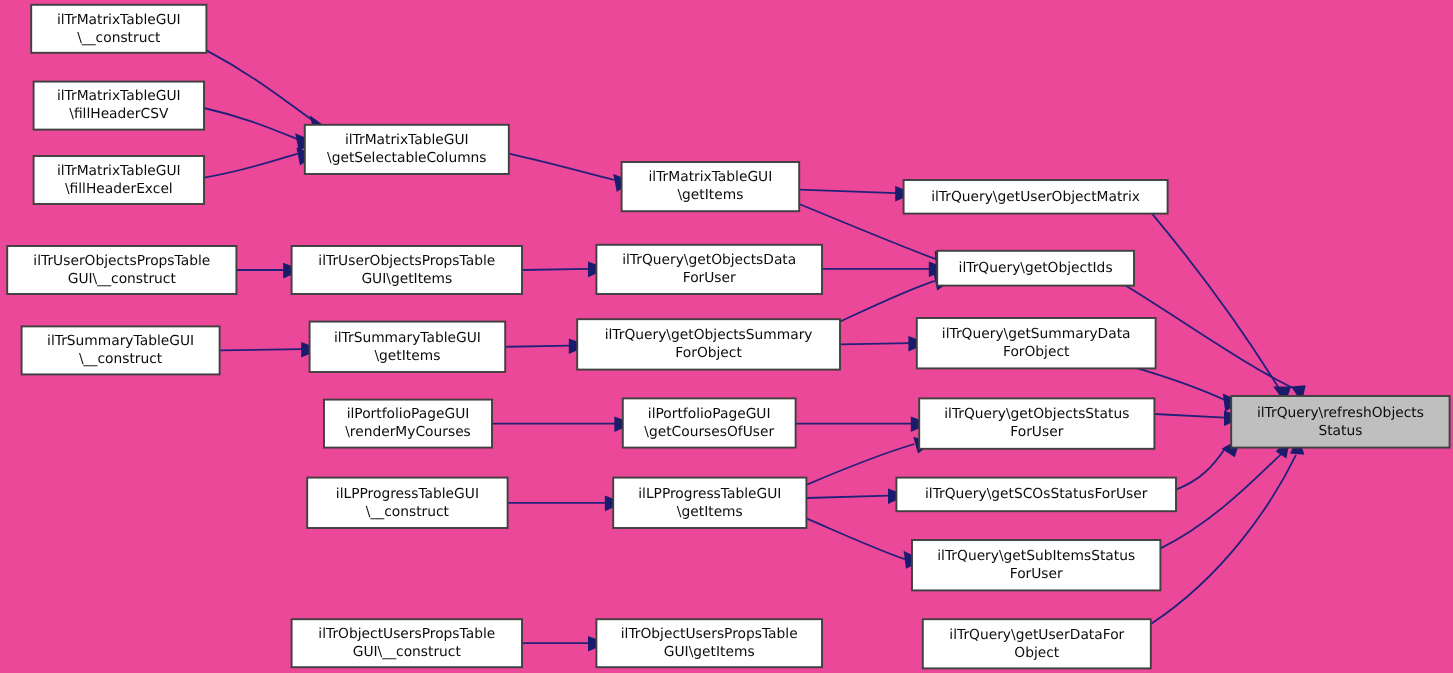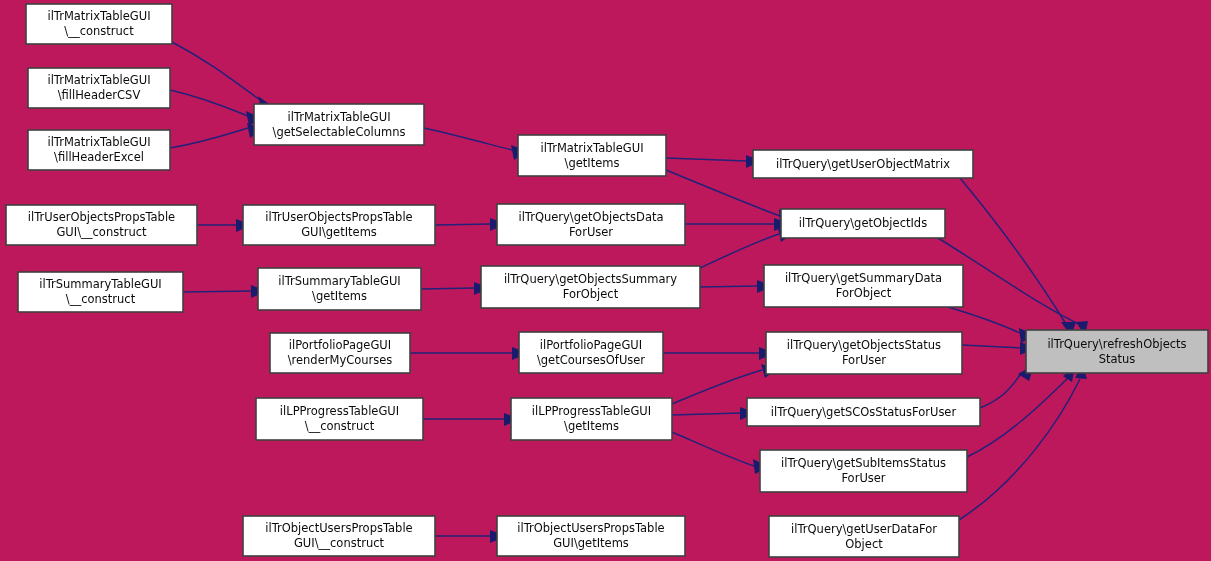--- a/index.html
+++ b/index.html
@@ -7,21 +7,21 @@
     padding: 0;
     background: #ffffff;
   }
   body {
     font-family: "DejaVu Sans", sans-serif;
   }
   #graph-root {
     position: relative;
     width: 1211px;
     height: 561px;
-    background: #be185d;
+    background: #ec4899;
     overflow: hidden;
   }
   svg.callgraph {
     display: block;
     width: 1211px;
     height: 561px;
   }
   .node-box {
     fill: #ffffff;
     stroke: #404040;

